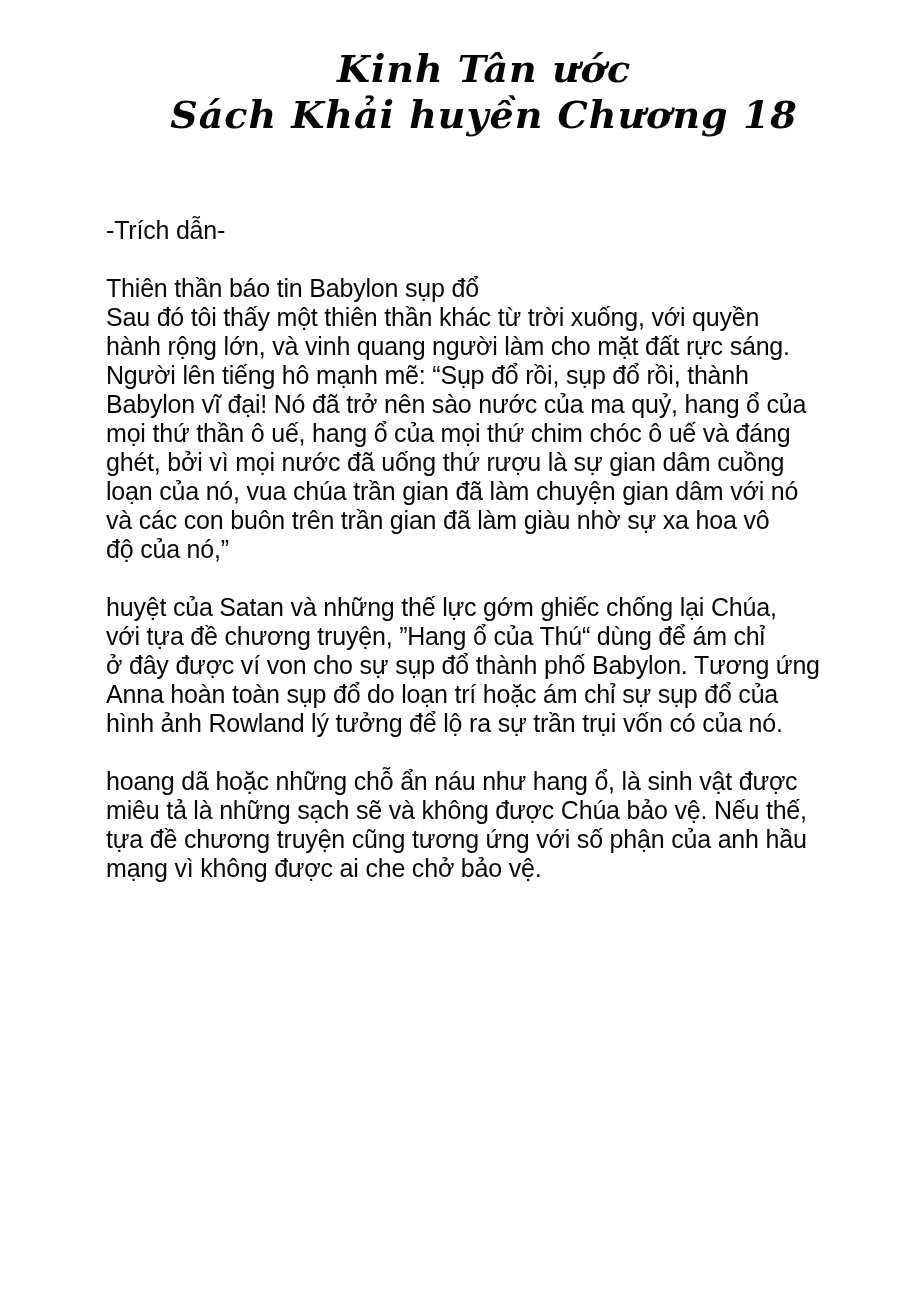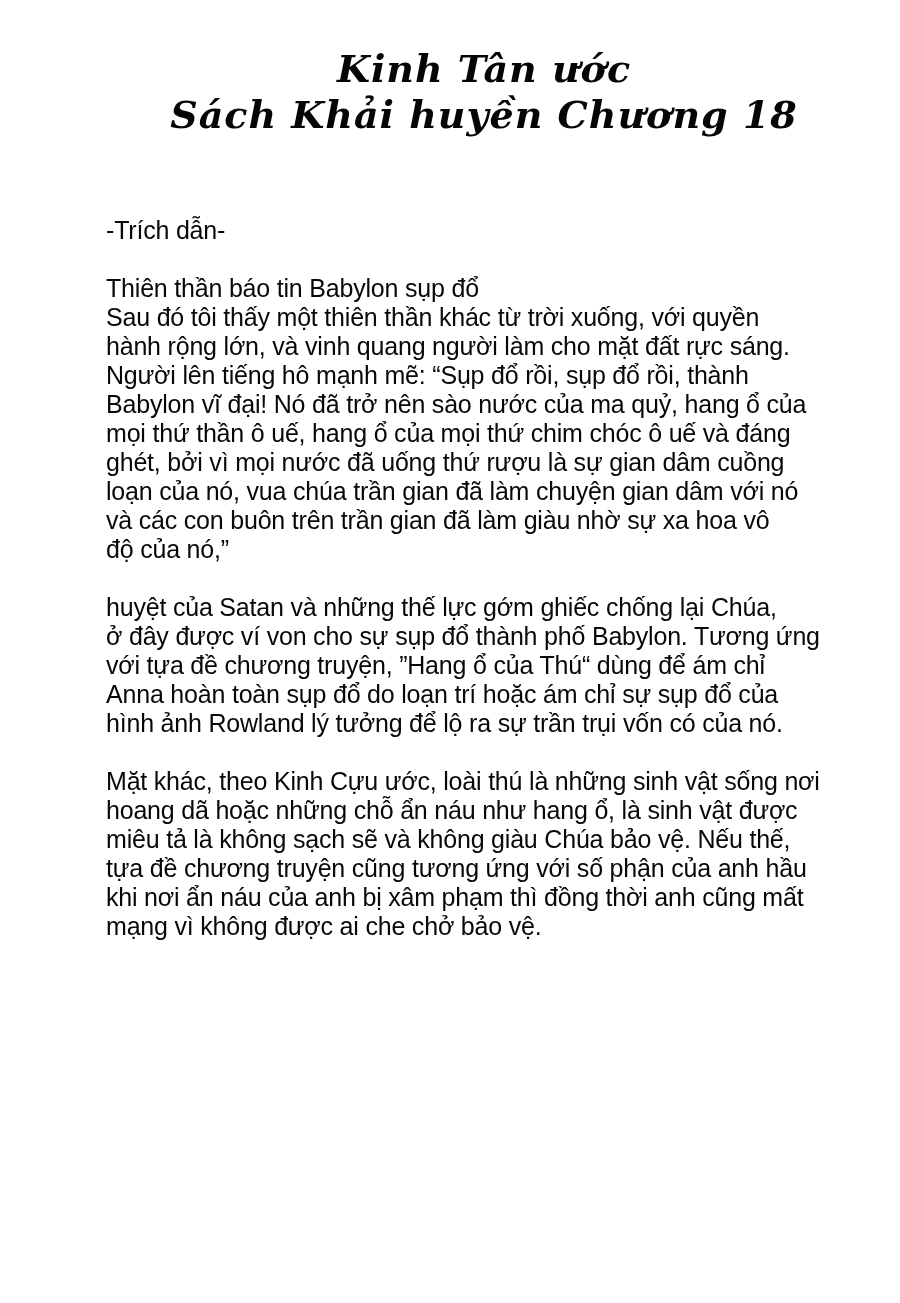--- a/index.html
+++ b/index.html
@@ -75,29 +75,27 @@
       <div class="t-line">Babylon vĩ đại! Nó đã trở nên sào nước của ma quỷ, hang ổ của</div>
       <div class="t-line">mọi thứ thần ô uế, hang ổ của mọi thứ chim chóc ô uế và đáng</div>
       <div class="t-line">ghét, bởi vì mọi nước đã uống thứ rượu là sự gian dâm cuồng</div>
       <div class="t-line">loạn của nó, vua chúa trần gian đã làm chuyện gian dâm với nó</div>
       <div class="t-line">và các con buôn trên trần gian đã làm giàu nhờ sự xa hoa vô</div>
       <div class="t-line">độ của nó,”</div>
     </div>
 
     <div class="para">
       <div class="t-line">huyệt của Satan và những thế lực gớm ghiếc chống lại Chúa,</div>
+      <div class="t-line">với tựa đề chương truyện, ”Hang ổ của Thú“ dùng để ám chỉ</div>
       <div class="t-line">ở đây được ví von cho sự sụp đổ thành phố Babylon. Tương ứng</div>
-      <div class="t-line">với tựa đề chương truyện, ”Hang ổ của Thú“ dùng để ám chỉ</div>
       <div class="t-line">Anna hoàn toàn sụp đổ do loạn trí hoặc ám chỉ sự sụp đổ của</div>
       <div class="t-line">hình ảnh Rowland lý tưởng để lộ ra sự trần trụi vốn có của nó.</div>
     </div>
 
     <div class="para">
-      <div class="t-line">Mặt khác, theo Kinh Cựu ước, loài thú là những sinh vật sống nơi</div>
       <div class="t-line">hoang dã hoặc những chỗ ẩn náu như hang ổ, là sinh vật được</div>
-      <div class="t-line">miêu tả là không sạch sẽ và không giàu Chúa bảo vệ. Nếu thế,</div>
+      <div class="t-line">miêu tả là những sạch sẽ và không được Chúa bảo vệ. Nếu thế,</div>
       <div class="t-line">tựa đề chương truyện cũng tương ứng với số phận của anh hầu</div>
-      <div class="t-line">khi nơi ẩn náu của anh bị xâm phạm thì đồng thời anh cũng mất</div>
       <div class="t-line">mạng vì không được ai che chở bảo vệ.</div>
     </div>
 
   </div>
 </div>
 
 </body></html>

